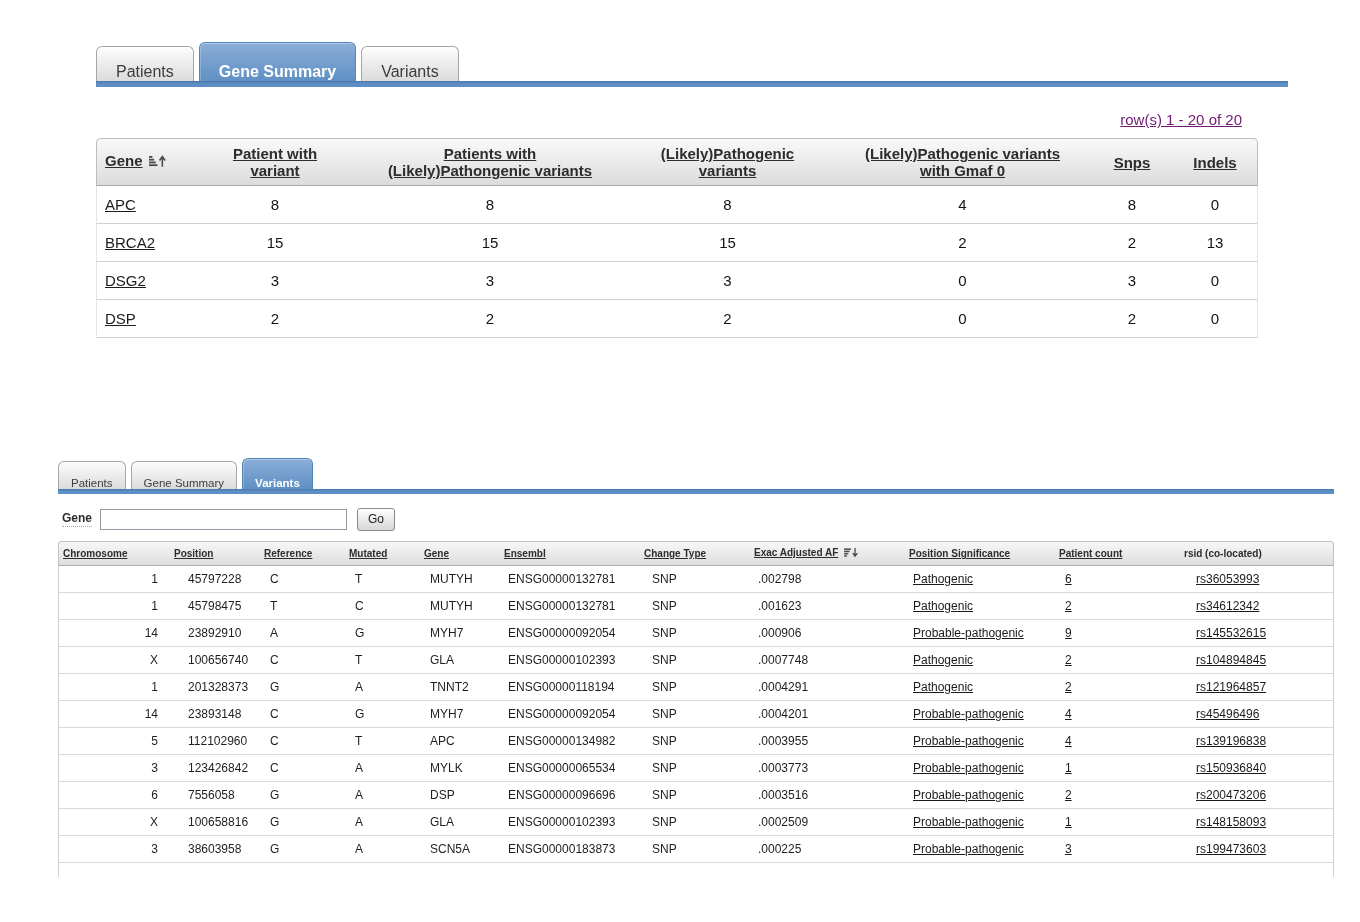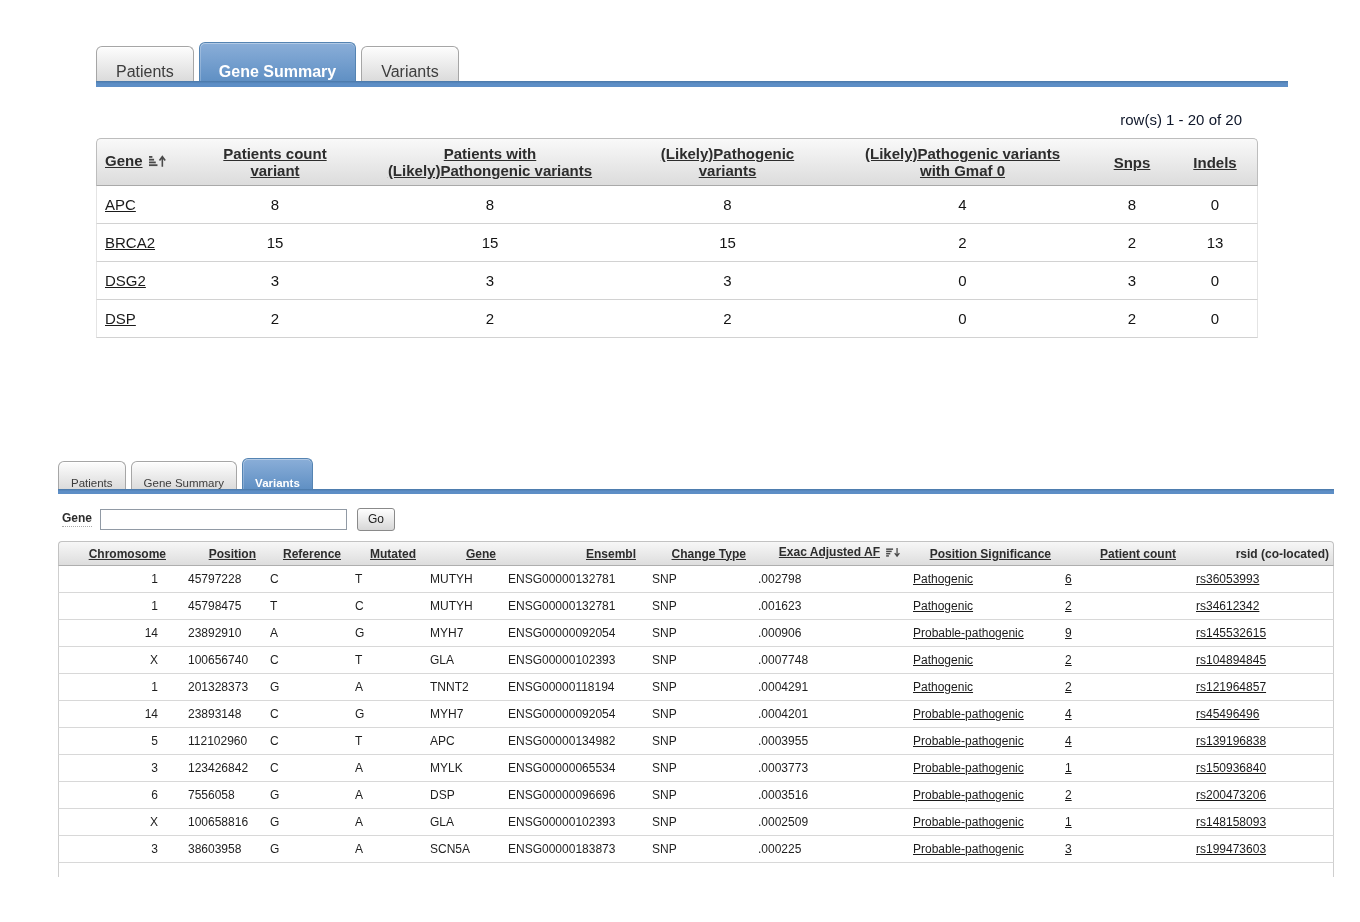--- a/index.html
+++ b/index.html
@@ -26,21 +26,21 @@
   }
   .tabrule{background:linear-gradient(#4a78a8,#5d8ec6 45%,#5d8ec6);}
 
   
   .gs-section{position:absolute;left:96px;top:42px;width:1192px;}
   .gs-section .tab{height:35px;padding:0 19px;font-size:16px;}
   .gs-section .tab.active{height:39px;}
   .gs-section .tabrule{height:6px;}
   .gs-pagination{
     width:1162px;text-align:right;padding-right:16px;
-    margin-top:24px;font-size:15px;color:#0f172a;height:18px;
+    margin-top:24px;font-size:15px;color:#701a75;height:18px;text-decoration:underline;
   }
   .gs-table{border-collapse:separate;border-spacing:0;width:1162px;margin-top:9px;table-layout:fixed;}
   .gs-table th{
     background:linear-gradient(#f9f9f9,#dcdcdc);
     border-top:1px solid #bdbdbd;border-bottom:1px solid #a9a9a9;
     height:48px;font-size:15px;font-weight:bold;color:#2d2d2d;
     text-align:center;vertical-align:middle;padding:4px 16px;cursor:pointer;
   }
   .gs-table th:first-child{border-left:1px solid #bdbdbd;border-radius:5px 0 0 0;text-align:left;padding-left:8px;white-space:nowrap;}
   .gs-table th:last-child{border-right:1px solid #bdbdbd;border-radius:0 5px 0 0;}
@@ -75,22 +75,22 @@
   .filter-row button{
     margin-left:10px;height:23px;padding:0 10px;font-size:12px;font-family:inherit;
     background:linear-gradient(#fefefe,#d7d7d7);border:1px solid #8a8a8a;
     border-radius:3px;color:#222;cursor:pointer;
   }
 
   .v-table{border-collapse:separate;border-spacing:0;width:1276px;margin-top:10px;table-layout:fixed;}
   .v-table th{
     background:linear-gradient(#f7f7f7,#dddddd);
     border-top:1px solid #c2c2c2;border-bottom:1px solid #aeaeae;
-    height:25px;font-size:12px;font-weight:bold;color:#2d2d2d;
-    text-align:right;vertical-align:middle;padding:2px 4px;cursor:pointer;white-space:nowrap;
+    height:25px;font-size:10px;font-weight:bold;color:#2d2d2d;
+    text-align:left;vertical-align:middle;padding:2px 4px;cursor:pointer;white-space:nowrap;
   }
   .v-table th:first-child{border-left:1px solid #c2c2c2;border-radius:4px 0 0 0;}
   .v-table th:last-child{border-right:1px solid #c2c2c2;border-radius:0 4px 0 0;}
   .v-table td{
     height:27px;font-size:12px;color:#1e1e1e;background:#fff;
     border-bottom:1px solid #d8d8d8;vertical-align:middle;text-align:left;white-space:nowrap;
   }
   .v-table tbody td:first-child{border-left:1px solid #cfcfcf;}
   .v-table tbody td:last-child{border-right:1px solid #cfcfcf;}
   .v-table td:nth-child(1){text-align:right;padding-right:12px;}
@@ -137,21 +137,21 @@
         <tr>
           <th><span class="hdr-u">Gene</span><span class="sort-icon"><svg viewBox="0 0 17 15" xmlns="http://www.w3.org/2000/svg">
                 <g fill="#4a4a4a">
                   <rect x="0" y="2.8" width="3.2" height="1.7"></rect>
                   <rect x="0" y="5.4" width="4.8" height="1.7"></rect>
                   <rect x="0" y="8" width="6.4" height="1.7"></rect>
                   <rect x="0" y="10.6" width="8" height="1.7"></rect>
                 </g>
                 <path d="M12.6 13 V4.4 M9.9 7 L12.6 3.4 L15.3 7" stroke="#4a4a4a" stroke-width="1.5" fill="none"></path>
               </svg></span></th>
-          <th><span class="hdr-u">Patients count variant</span></th>
+          <th><span class="hdr-u">Patient with variant</span></th>
           <th><span class="hdr-u">Patients with (Likely)Pathongenic variants</span></th>
           <th><span class="hdr-u">(Likely)Pathogenic variants</span></th>
           <th><span class="hdr-u">(Likely)Pathogenic variants with Gmaf 0</span></th>
           <th><span class="hdr-u">Snps</span></th>
           <th><span class="hdr-u">Indels</span></th>
         </tr>
       </thead>
     <tbody>
         <tr>
           <td><a class="cell-link">APC</a></td>

